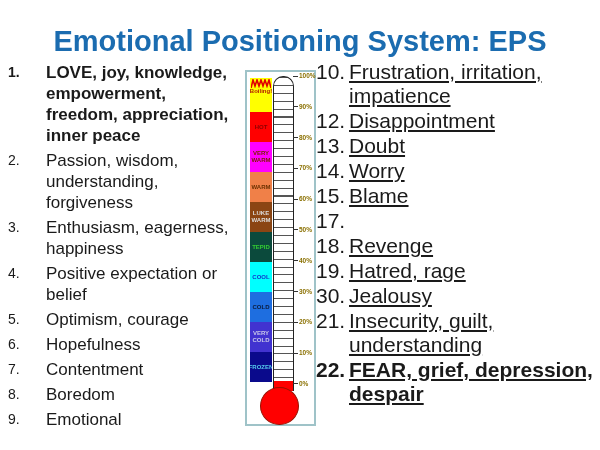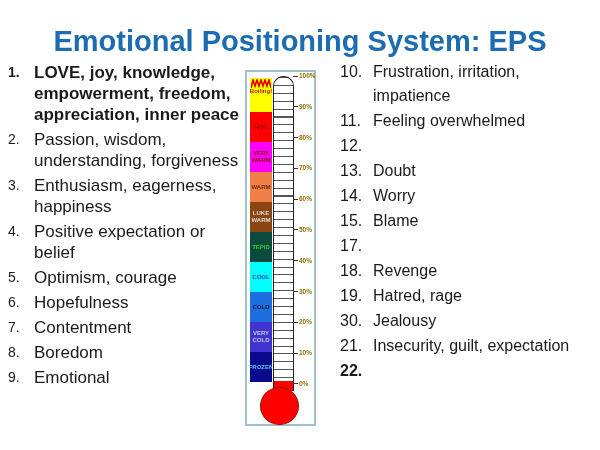--- a/index.html
+++ b/index.html
@@ -25,34 +25,33 @@
   }
   .left-list li{
     display:flex;
     font-size:17px;line-height:21px;
     margin-bottom:4px;
   }
   .left-list .num{
     width:26px;flex:0 0 26px;
     font-size:14px;line-height:21px;
   }
-  .left-list .txt{flex:1;}
+  .left-list .txt{flex:1;margin-left:12px;}
   .right-list{
     position:absolute;left:316px;top:60px;width:282px;
   }
   .right-list li{
     display:flex;
-    font-size:16px;line-height:24px;
+    font-size:21px;line-height:24px;
     margin-bottom:1px;
-    padding-left:24px;
   }
   .right-list .num{
     width:33px;flex:0 0 33px;
   }
-  .right-list .txt{flex:1;}
+  .right-list .txt{flex:1;text-decoration:underline;}
   li.bold{font-weight:bold;}
   li.bold .num{font-weight:bold;}
   
   .thermo-box{
     position:absolute;left:245px;top:70px;
     width:71px;height:356px;
     border:2px solid #9FC3C8;
     background:#ffffff;
     box-sizing:border-box;
   }
@@ -241,25 +240,22 @@
     </div>
   </div>
 </div>
 
 <ol class="right-list">
   <li>
     <span class="num">10.</span>
     <span class="txt">Frustration, irritation, impatience</span>
   </li>
   <li>
-    <span class="num">11.</span>
-    <span class="txt">Feeling overwhelmed</span>
-  </li>
-  <li>
     <span class="num">12.</span>
+    <span class="txt">Disappointment</span>
   </li>
   <li>
     <span class="num">13.</span>
     <span class="txt">Doubt</span>
   </li>
   <li>
     <span class="num">14.</span>
     <span class="txt">Worry</span>
   </li>
   <li>
@@ -276,18 +272,19 @@
   <li>
     <span class="num">19.</span>
     <span class="txt">Hatred, rage</span>
   </li>
   <li>
     <span class="num">30.</span>
     <span class="txt">Jealousy</span>
   </li>
   <li>
     <span class="num">21.</span>
-    <span class="txt">Insecurity, guilt, expectation</span>
+    <span class="txt">Insecurity, guilt, understanding</span>
   </li>
   <li class="bold">
     <span class="num">22.</span>
+    <span class="txt">FEAR, grief, depression, despair</span>
   </li>
 </ol>
 
 </body></html>

